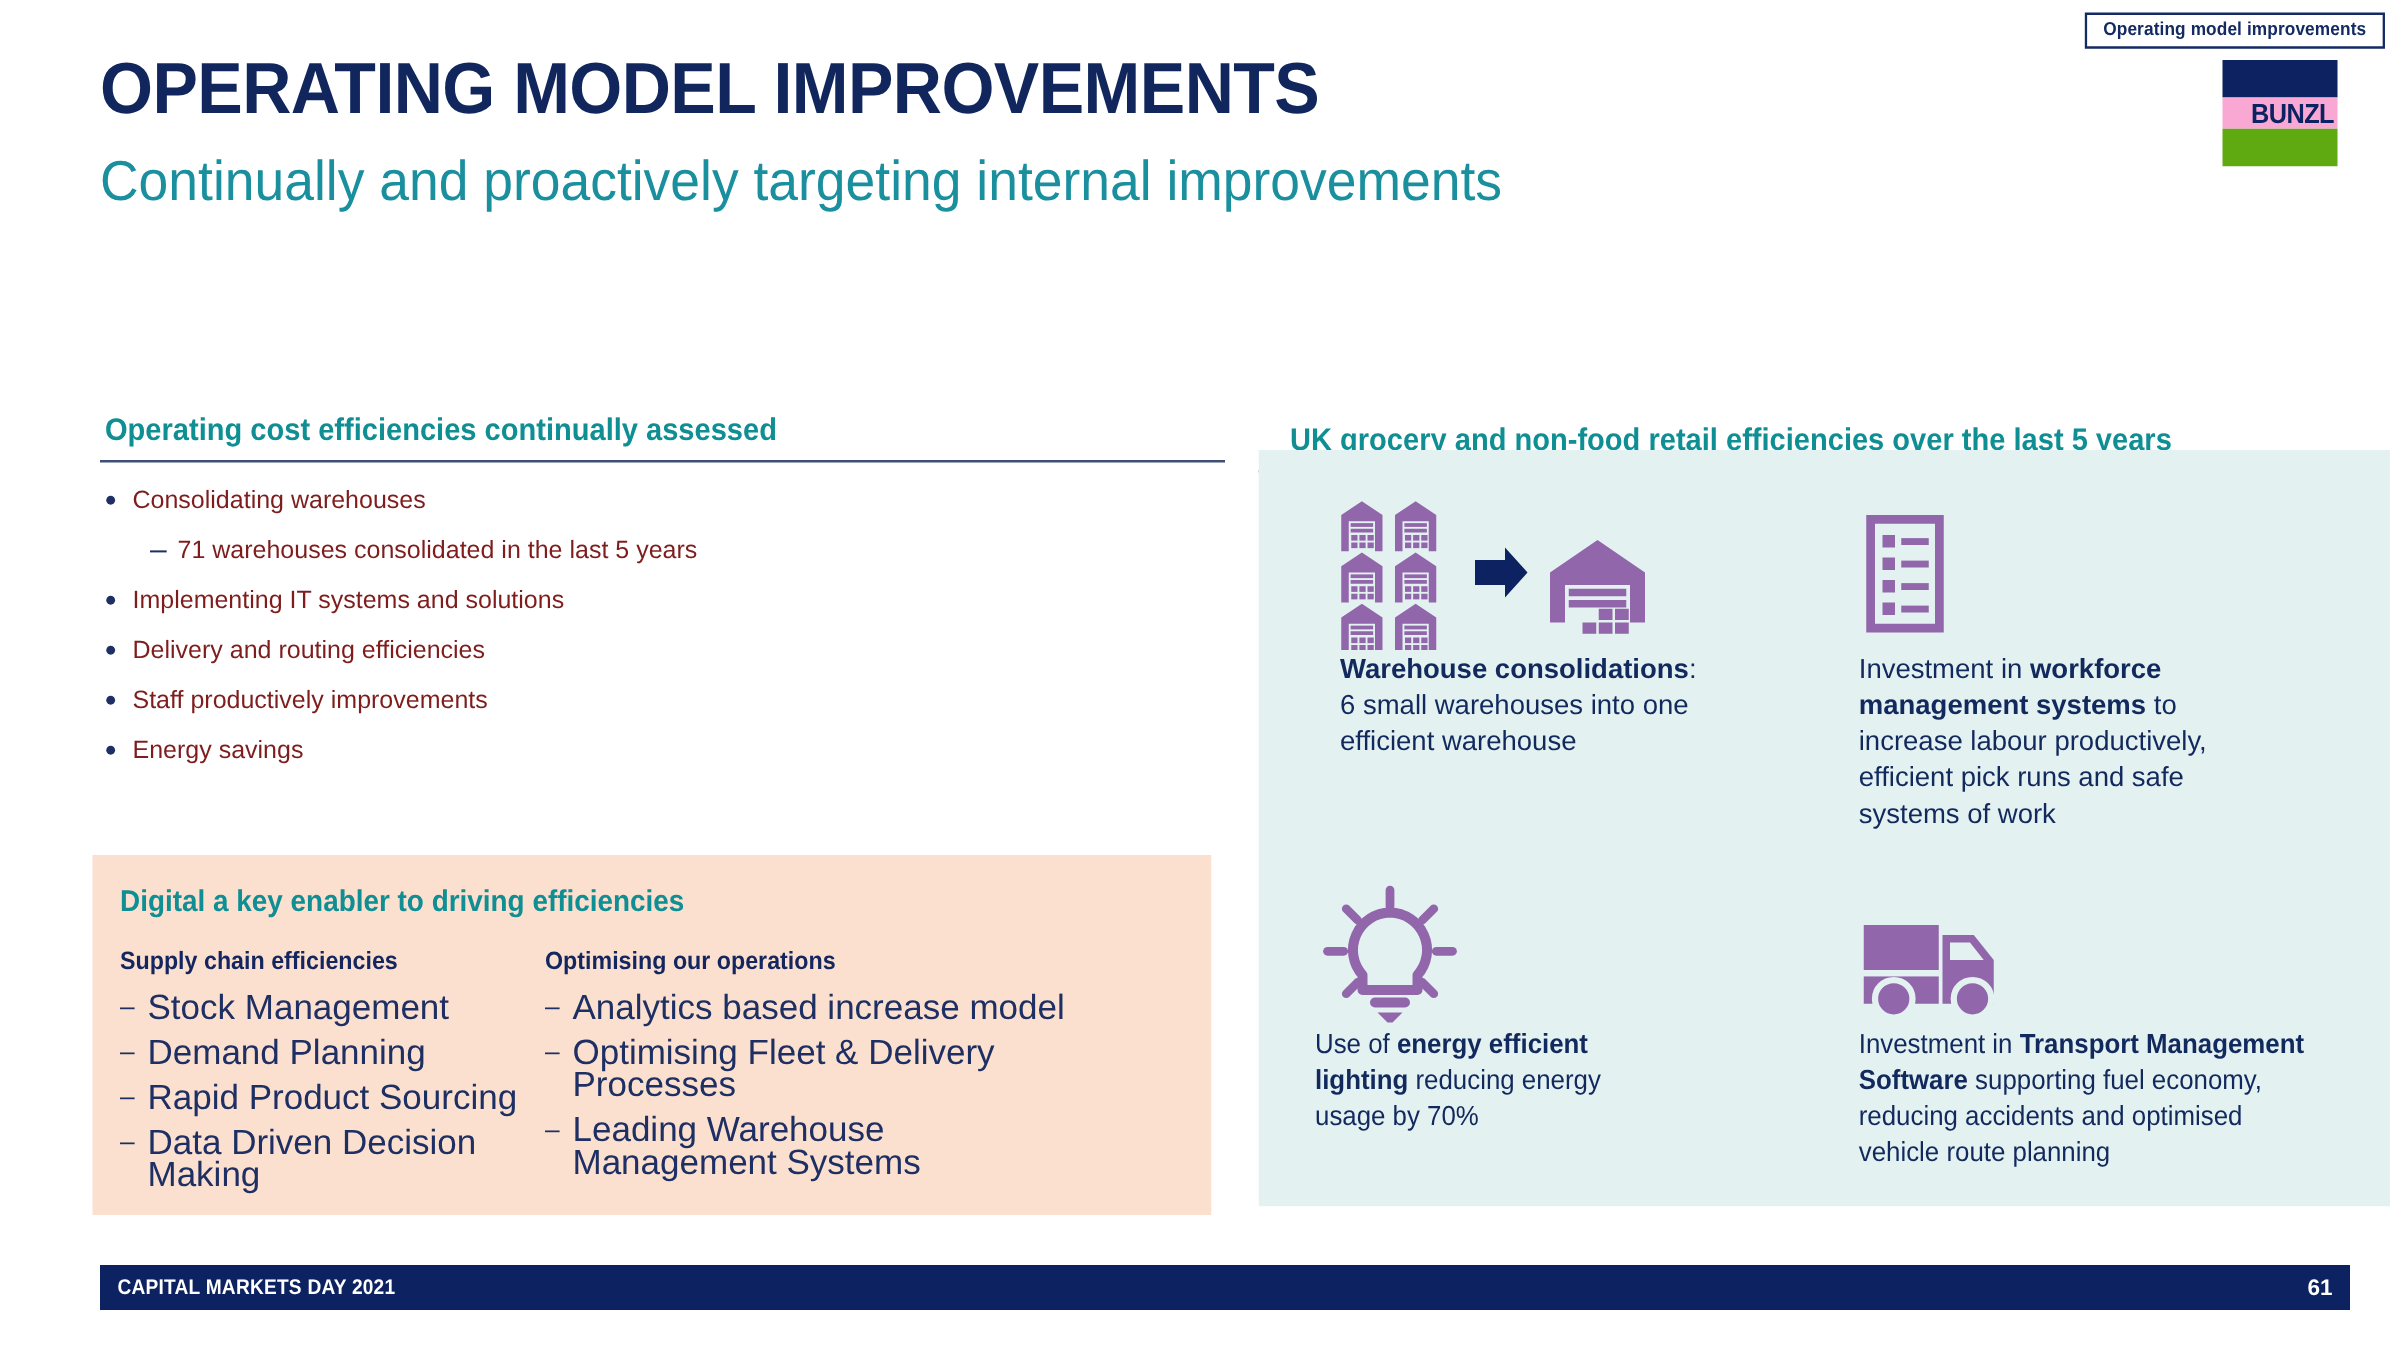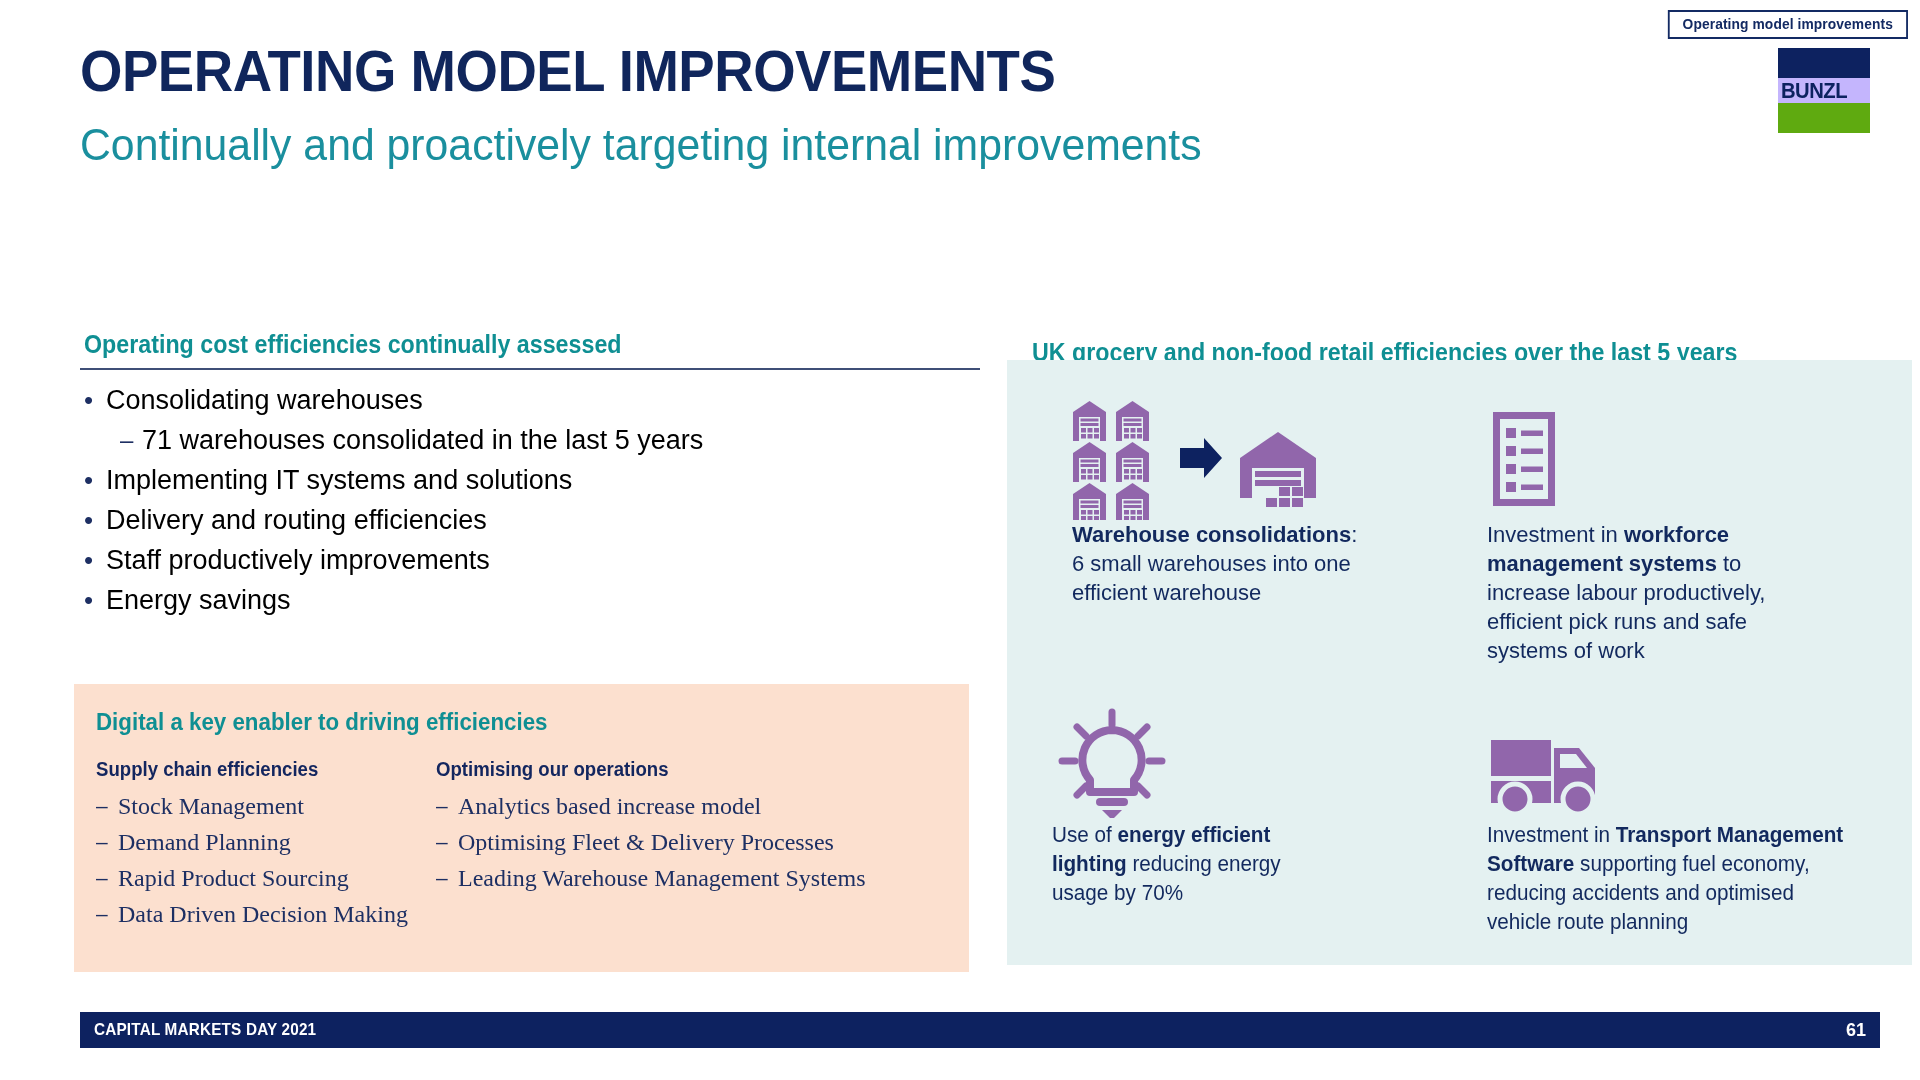--- a/index.html
+++ b/index.html
@@ -23,21 +23,21 @@
     color:#132a63;
     letter-spacing:.1px;
     transform:scaleX(.92);
     transform-origin:right center;
     white-space:nowrap;
   }
 
   
   .logo{position:absolute; right:50px; top:48px; width:92px;}
   .logo .navy{background:#0d2260;height:30px;width:100%;}
-  .logo .mid{height:25px;width:100%;background:#c4b5fd;display:flex;align-items:center;justify-content:flex-start;}
+  .logo .mid{height:25px;width:100%;background:#f9a8d4;display:flex;align-items:center;justify-content:flex-end;}
   .logo .mid span{
     color:#0d2260;font-weight:bold;font-size:22px;letter-spacing:-0.5px;
     transform:scaleX(.92);display:block;line-height:1;
   }
   .logo .green{background:#5faa10;height:30px;width:100%;}
 
   
   .title{
     position:absolute; left:48px; top:42px;
     font-size:58px; font-weight:bold; color:#10265c;
@@ -60,21 +60,21 @@
     transform:scaleX(.93); transform-origin:left top;
     white-space:nowrap;
   }
   .left-rule{
     position:absolute; left:48px; top:368px; width:900px; height:2px;
     background:#3f4f77;
   }
   .bullets{position:absolute; left:52px; top:385px; width:890px;}
   .b-row{display:flex; align-items:flex-start; margin-bottom:9px;}
   .b-dot{width:22px; flex:0 0 22px; color:#1d2f63; font-size:26px; line-height:30px; text-align:left;}
-  .b-txt{font-size:27px; line-height:31px; color:#000000;}
+  .b-txt{font-size:20px; line-height:31px; color:#7f1d1d;}
   .b-row.sub{margin-left:36px; margin-bottom:9px;}
   .b-row.sub .b-dot{font-size:24px;}
 
   
   .peach{
     position:absolute; left:42px; top:684px; width:895px; height:288px;
     background:#fce0cf;
   }
   .peach-head{
     position:absolute; left:22px; top:24px;
@@ -84,21 +84,21 @@
   .peach-cols{position:absolute; left:22px; top:74px; right:16px; display:flex;}
   .pcol{flex:0 0 auto;}
   .pcol.one{width:340px;}
   .pcol.two{width:430px;}
   .pcol-head{
     font-size:20px;font-weight:bold;color:#13265f;margin-bottom:12px;
     transform:scaleX(.93); transform-origin:left top; white-space:nowrap;
   }
   .p-row{display:flex; align-items:flex-start; margin-bottom:10px;}
   .p-dash{width:22px;flex:0 0 22px;font-size:21px;line-height:26px;color:#1d2f63;}
-  .p-txt{font-size:24px;line-height:26px;color:#1d2f63;font-family:Liberation Serif, serif;}
+  .p-txt{font-size:28px;line-height:26px;color:#1d2f63;}
 
   
   .rpanel{
     position:absolute; left:975px; top:360px; width:905px; height:605px;
     background:#e4f1f1;
   }
   .rhead{
     position:absolute; left:1000px; top:338px; width:860px;
     font-size:25px; font-weight:bold; color:#0f8f93;
     transform:scaleX(.93); transform-origin:left top; white-space:nowrap;

